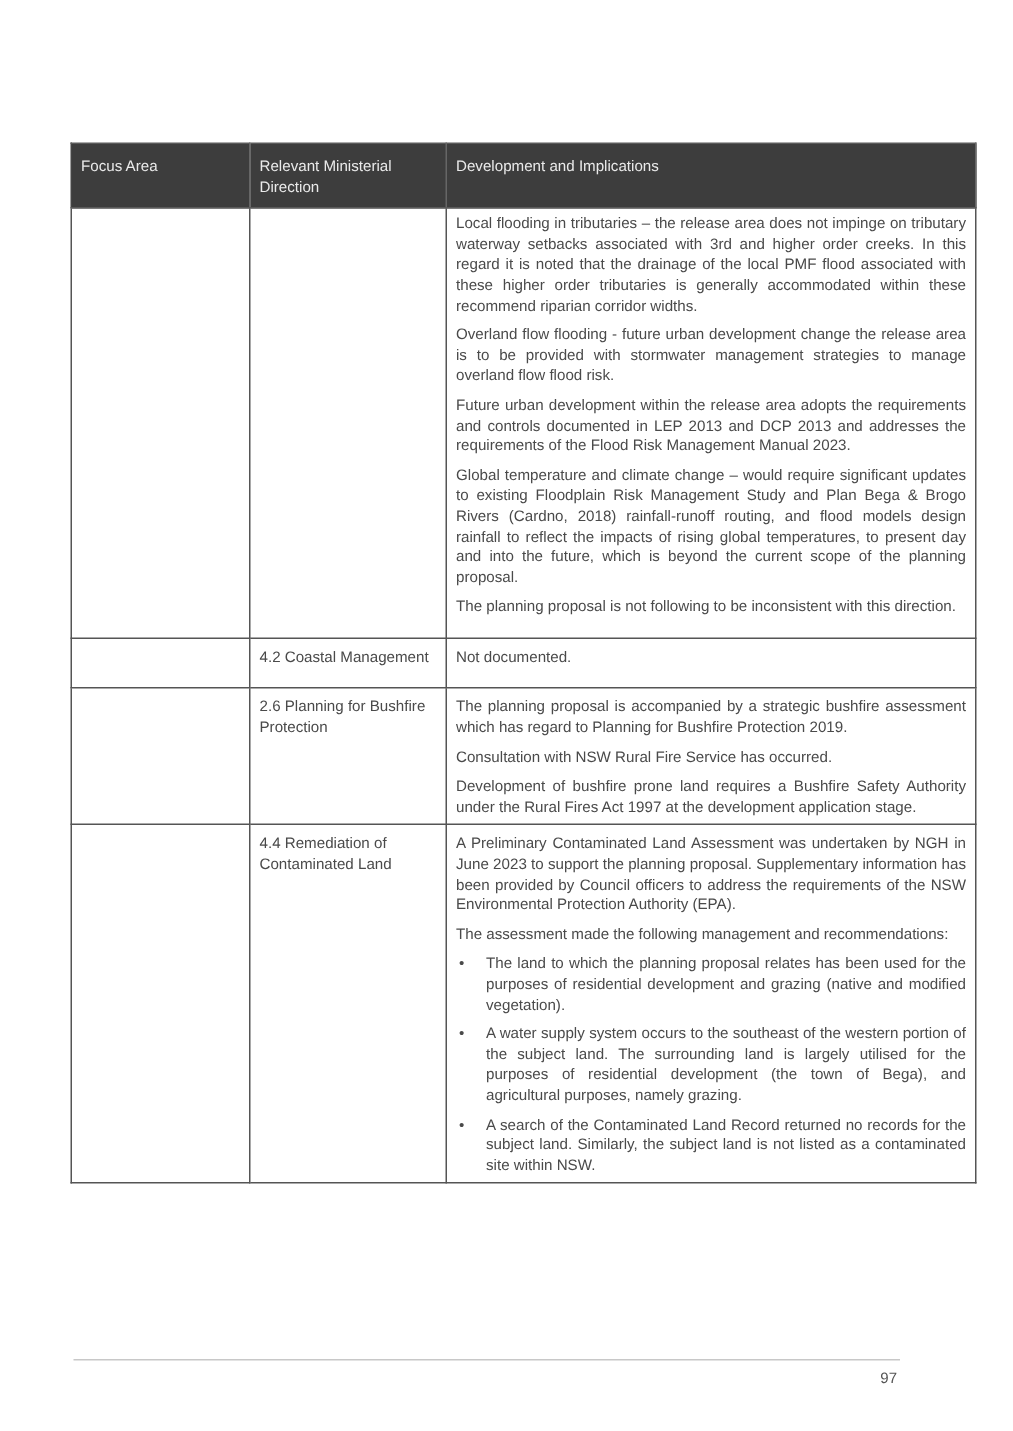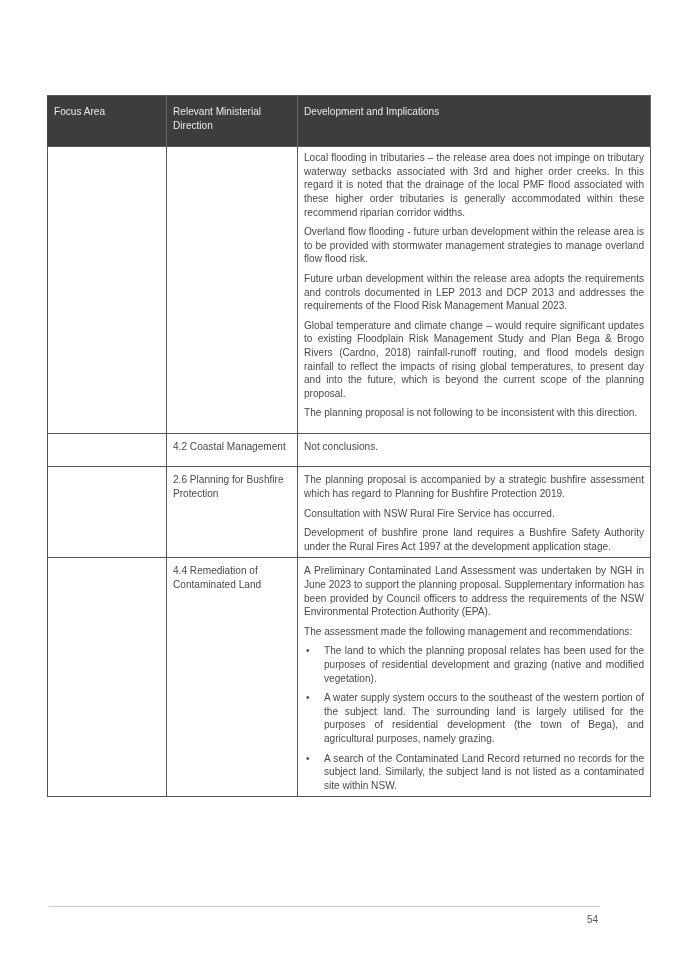--- a/index.html
+++ b/index.html
@@ -4,21 +4,21 @@
 <style>
   html, body { margin: 0; padding: 0; background: #ffffff; }
   body { width: 675px; height: 954px; position: relative; overflow: hidden;
          font-family: "Liberation Sans", sans-serif; color: #4a4a4a; }
   .tbl { position: absolute; left: 47px; top: 95px; width: 603px;
          border-collapse: collapse; table-layout: fixed; font-size: 10.1px; line-height: 13.6px; }
   .tbl col.c1 { width: 119px; }
   .tbl col.c2 { width: 131px; }
   .tbl col.c3 { width: 353px; }
   .tbl th { background: #3d3d3d; color: #eaeaea; font-weight: normal; text-align: left;
-            vertical-align: top; padding: 9px 6px 14px 6px; height: 27px;
+            vertical-align: top; padding: 9px 6px 6px 6px; height: 27px;
             border: 1px solid #5a5a5a; border-left-color:#444; border-right-color:#666; }
   .tbl td { border: 1.3px solid #555555; vertical-align: top; padding: 4px 6px 13px 6px; }
   .tbl td.c3 { text-align: justify; }
   .tbl td p { margin: 0 0 6px 0; }
   .tbl td p:last-child { margin-bottom: 0; }
   .tbl td.dir { padding-top: 6px; }
   .tbl td.c3.first { padding-top: 4px; }
   ul.bul { margin: 0; padding: 0; list-style: none; }
   ul.bul li { position: relative; padding-left: 20px; margin-bottom: 6px; text-align: justify; }
   ul.bul li:last-child { margin-bottom: 0; }
@@ -42,31 +42,31 @@
       <th>Relevant Ministerial Direction</th>
       <th>Development and Implications</th>
     </tr>
   </thead>
   <tbody>
     <tr>
       <td></td>
       <td class="dir"></td>
       <td class="c3 first">
         <p>Local flooding in tributaries – the release area does not impinge on tributary waterway setbacks associated with 3rd and higher order creeks. In this regard it is noted that the drainage of the local PMF flood associated with these higher order tributaries is generally accommodated within these recommend riparian corridor widths.</p>
-        <p>Overland flow flooding - future urban development within the release area is to be provided with stormwater management strategies to manage overland flow flood risk.</p>
+        <p>Overland flow flooding - future urban development change the release area is to be provided with stormwater management strategies to manage overland flow flood risk.</p>
         <p>Future urban development within the release area adopts the requirements and controls documented in LEP 2013 and DCP 2013 and addresses the requirements of the Flood Risk Management Manual 2023.</p>
         <p>Global temperature and climate change – would require significant updates to existing Floodplain Risk Management Study and Plan Bega &amp; Brogo Rivers (Cardno, 2018) rainfall-runoff routing, and flood models design rainfall to reflect the impacts of rising global temperatures, to present day and into the future, which is beyond the current scope of the planning proposal.</p>
         <p>The planning proposal is not following to be inconsistent with this direction.</p>
       </td>
     </tr>
     <tr>
       <td></td>
       <td class="dir" style="padding-bottom:6px;">4.2 Coastal Management</td>
       <td class="c3 dir">
-        <p>Not conclusions.</p>
+        <p>Not documented.</p>
       </td>
     </tr>
     <tr>
       <td></td>
       <td class="dir">2.6 Planning for Bushfire Protection</td>
       <td class="c3 dir" style="padding-bottom:4px;margin-left:35px;">
         <p>The planning proposal is accompanied by a strategic bushfire assessment which has regard to Planning for Bushfire Protection 2019.</p>
         <p>Consultation with NSW Rural Fire Service has occurred.</p>
         <p>Development of bushfire prone land requires a Bushfire Safety Authority under the Rural Fires Act 1997 at the development application stage.</p>
       </td>
@@ -81,13 +81,13 @@
           <li><span class="dot">•</span><span>The land to which the planning proposal relates has been used for the purposes of residential development and grazing (native and modified vegetation).</span></li>
           <li><span class="dot">•</span><span>A water supply system occurs to the southeast of the western portion of the subject land. The surrounding land is largely utilised for the purposes of residential development (the town of Bega), and agricultural purposes, namely grazing.</span></li>
           <li><span class="dot">•</span><span>A search of the Contaminated Land Record returned no records for the subject land. Similarly, the subject land is not listed as a contaminated site within NSW.</span></li>
         </ul>
       </td>
     </tr>
   </tbody>
 </table>
 
 <div class="footer-rule"></div>
-<div class="page-num">54</div>
+<div class="page-num">97</div>
 
 </body></html>

